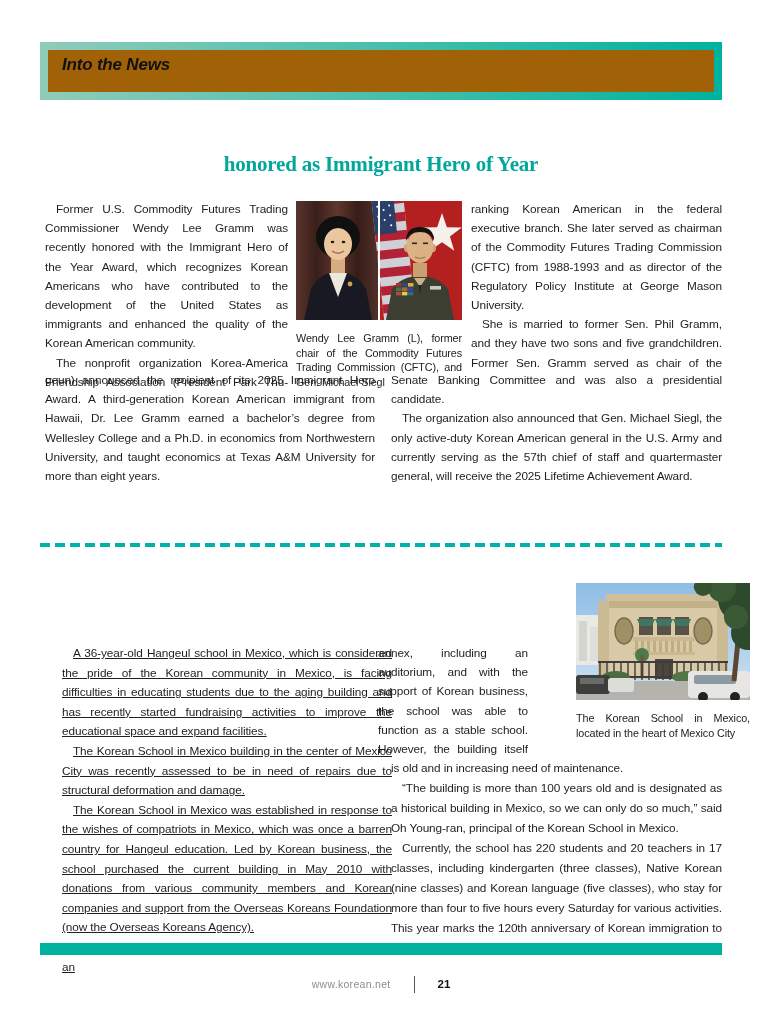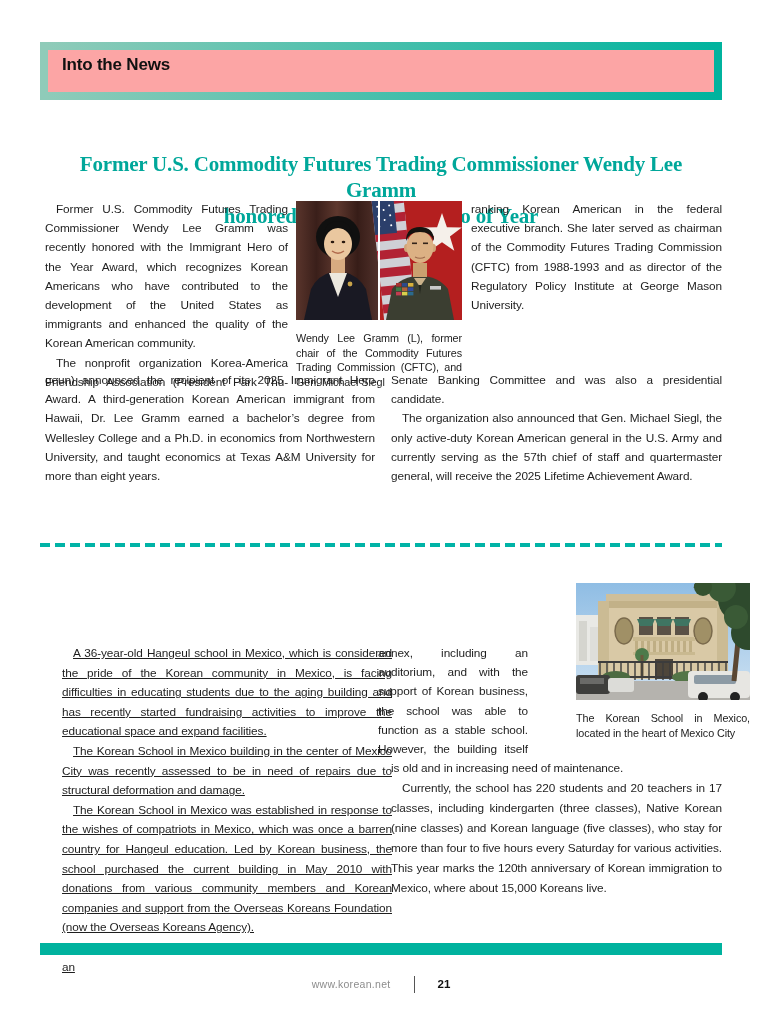--- a/index.html
+++ b/index.html
@@ -4,23 +4,24 @@
 <style>
   html,body { margin:0; padding:0; background:#ffffff; }
   .page {
     position:relative; width:762px; height:1020px; background:#ffffff;
     font-family:"Liberation Sans", sans-serif; overflow:hidden;
   }
 
   
   .header-box {
     position:absolute; left:40px; top:42px; width:682px; height:58px;
-    box-sizing:border-box; background:#fca5a5;
+    box-sizing:border-box; background:#a16207;
     border:8px solid #00b39e;
     border-image:linear-gradient(90deg,#8fcbb9,#00b39e) 1;
+    font-style:italic;
   }
   .header-title {
     position:absolute; left:14px; top:5px;
     font-size:17px; font-weight:bold; color:#111; letter-spacing:-0.2px;
   }
 
   
   .headline {
     position:absolute; text-align:center; color:#00a79a;
     font-family:"Liberation Serif", serif; font-weight:bold; letter-spacing:-0.2px;
@@ -78,21 +79,20 @@
 </head>
 <body>
 
 <div class="page">
 
   <div class="header-box">
     <span class="header-title">Into the News</span>
   </div>
 
   <h1 class="headline h1">
-    <div>Former U.S. Commodity Futures Trading Commissioner Wendy Lee Gramm</div>
     <div>honored as Immigrant Hero of Year</div>
   </h1>
 
   <div class="bodycol a1-ln">
     <p class="ind">Former U.S. Commodity Futures Trading Commissioner Wendy Lee Gramm was recently honored with the Immigrant Hero of the Year Award, which recognizes Korean Americans who have contributed to the development of the United States as immigrants and enhanced the quality of the Korean American community.</p>
     <p class="ind cont">The nonprofit organization Korea-America Friendship Association (President Park Thu-</p>
   </div>
 
   <figure class="figure a1-figure">
     <svg width="166" height="119" viewBox="0 0 166 119">
@@ -164,20 +164,21 @@
         <rect x="127" y="41.5" width="5" height="1.6" fill="#33241a"></rect>
         <path d="M119 56 Q124 58.5 129 56" stroke="#9c6a4c" stroke-width="1.2" fill="none"></path>
       </g>
       <rect x="82" width="2" height="119" fill="#ffffff"></rect>
     </svg>
     <figcaption>Wendy Lee Gramm (L), former chair of the Commodity Futures Trading Commission (CFTC), and Gen. Michael Siegl</figcaption>
   </figure>
 
   <div class="bodycol a1-rn">
     <p>ranking Korean American in the federal executive branch. She later served as chairman of the Commodity Futures Trading Commission (CFTC) from 1988-1993 and as director of the Regulatory Policy Institute at George Mason University.</p>
+    <p class="ind cont">She is married to former Sen. Phil Gramm, and they have two sons and five grandchildren. Former Sen. Gramm served as chair of the</p>
   </div>
 
   <div class="bodycol a1-lw">
     <p>geun) announced the recipient of its 2025 Immigrant Hero Award. A third-generation Korean American immigrant from Hawaii, Dr. Lee Gramm earned a bachelor’s degree from Wellesley College and a Ph.D. in economics from Northwestern University, and taught economics at Texas A&amp;M University for more than eight years.</p>
   </div>
 
   <div class="bodycol a1-rw">
     <p>Senate Banking Committee and was also a presidential candidate.</p>
     <p class="ind">The organization also announced that Gen. Michael Siegl, the only active-duty Korean American general in the U.S. Army and currently serving as the 57th chief of staff and quartermaster general, will receive the 2025 Lifetime Achievement Award.</p>
   </div>
@@ -264,20 +265,21 @@
     <p class="ind">The Korean School in Mexico was established in response to the wishes of compatriots in Mexico, which was once a barren country for Hangeul education. Led by Korean business, the school purchased the current building in May 2010 with donations from various community members and Korean companies and support from the Overseas Koreans Foundation (now the Overseas Koreans Agency).</p>
     <p class="ind cont">In 2012, a second round of fundraising was conducted to build an</p>
   </div>
 
   <div class="bodycol a2-rn">
     <p class="cont">annex, including an auditorium, and with the support of Korean business, the school was able to function as a stable school. However, the building itself</p>
   </div>
 
   <div class="bodycol a2-rw">
     <p>is old and in increasing need of maintenance.</p>
+    <p class="ind">“The building is more than 100 years old and is designated as a historical building in Mexico, so we can only do so much,” said Oh Young-ran, principal of the Korean School in Mexico.</p>
     <p class="ind">Currently, the school has 220 students and 20 teachers in 17 classes, including kindergarten (three classes), Native Korean (nine classes) and Korean language (five classes), who stay for more than four to five hours every Saturday for various activities. This year marks the 120th anniversary of Korean immigration to Mexico, where about 15,000 Koreans live.</p>
   </div>
 
   <div class="bottom-bar"></div>
   <div class="footer">
     <span class="footer-site">www.korean.net</span>
     <span class="footer-divider"></span>
     <span class="footer-page">21</span>
   </div>
 

